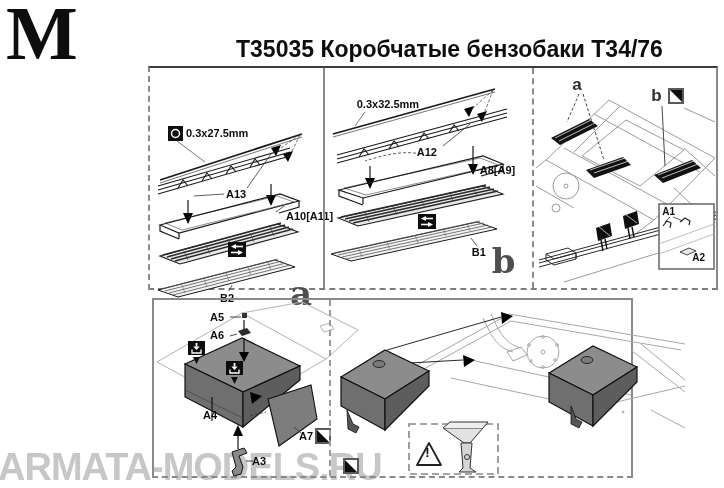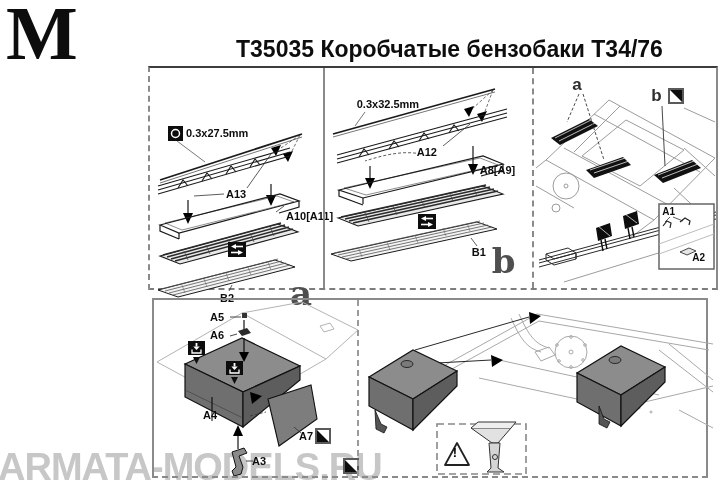--- a/index.html
+++ b/index.html
@@ -16,21 +16,21 @@
   .address{top:66px;} .email{top:84px;}
   .title{position:absolute;left:228px;top:28px;margin:8px;font-size:23px;font-weight:bold;
         color:#0d0d0d;white-space:nowrap;}
   
   .watermark{position:absolute;left:-2px;top:446px;font-size:38px;font-weight:bold;
         letter-spacing:-1px;color:#c7c7c7;z-index:1;white-space:nowrap;}
   
   .top-block{position:absolute;left:148px;top:66px;width:570px;height:224px;display:flex;z-index:2;
         border-top:2px solid #3c3c3c;border-bottom:2px dashed #7d7d7d;
         border-left:2px dashed #8a8a8a;border-right:2px solid #8a8a8a;box-sizing:border-box;}
-  .bottom-block{position:absolute;left:152px;top:298px;width:556px;height:180px;display:flex;z-index:2;
+  .bottom-block{position:absolute;left:152px;top:298px;width:481px;height:180px;display:flex;z-index:2;
         border:2px solid #8a8a8a;border-bottom-style:dashed;box-sizing:border-box;}
   .panel{position:relative;height:100%;box-sizing:border-box;}
   #panel-a{width:174px;margin-top:36px;} #panel-b{width:211px;border-left:2px solid #8a8a8a;padding-left:9px;}
   #panel-deck{width:185px;border-left:2px dashed #8a8a8a;}
   #panel-assembly{width:208px;} #panel-mounting{width:358px;border-left:2px dashed #9a9a9a;}
   .panel svg.art{position:absolute;left:0;top:0;}
   
   .lbl{position:absolute;font-size:11px;font-weight:bold;color:#0d0d0d;white-space:nowrap;line-height:12px;}
   .lbl.small{font-size:10px;}
   .marker{position:absolute;font-size:17px;font-weight:bold;color:#2e2e2e;line-height:17px;}

